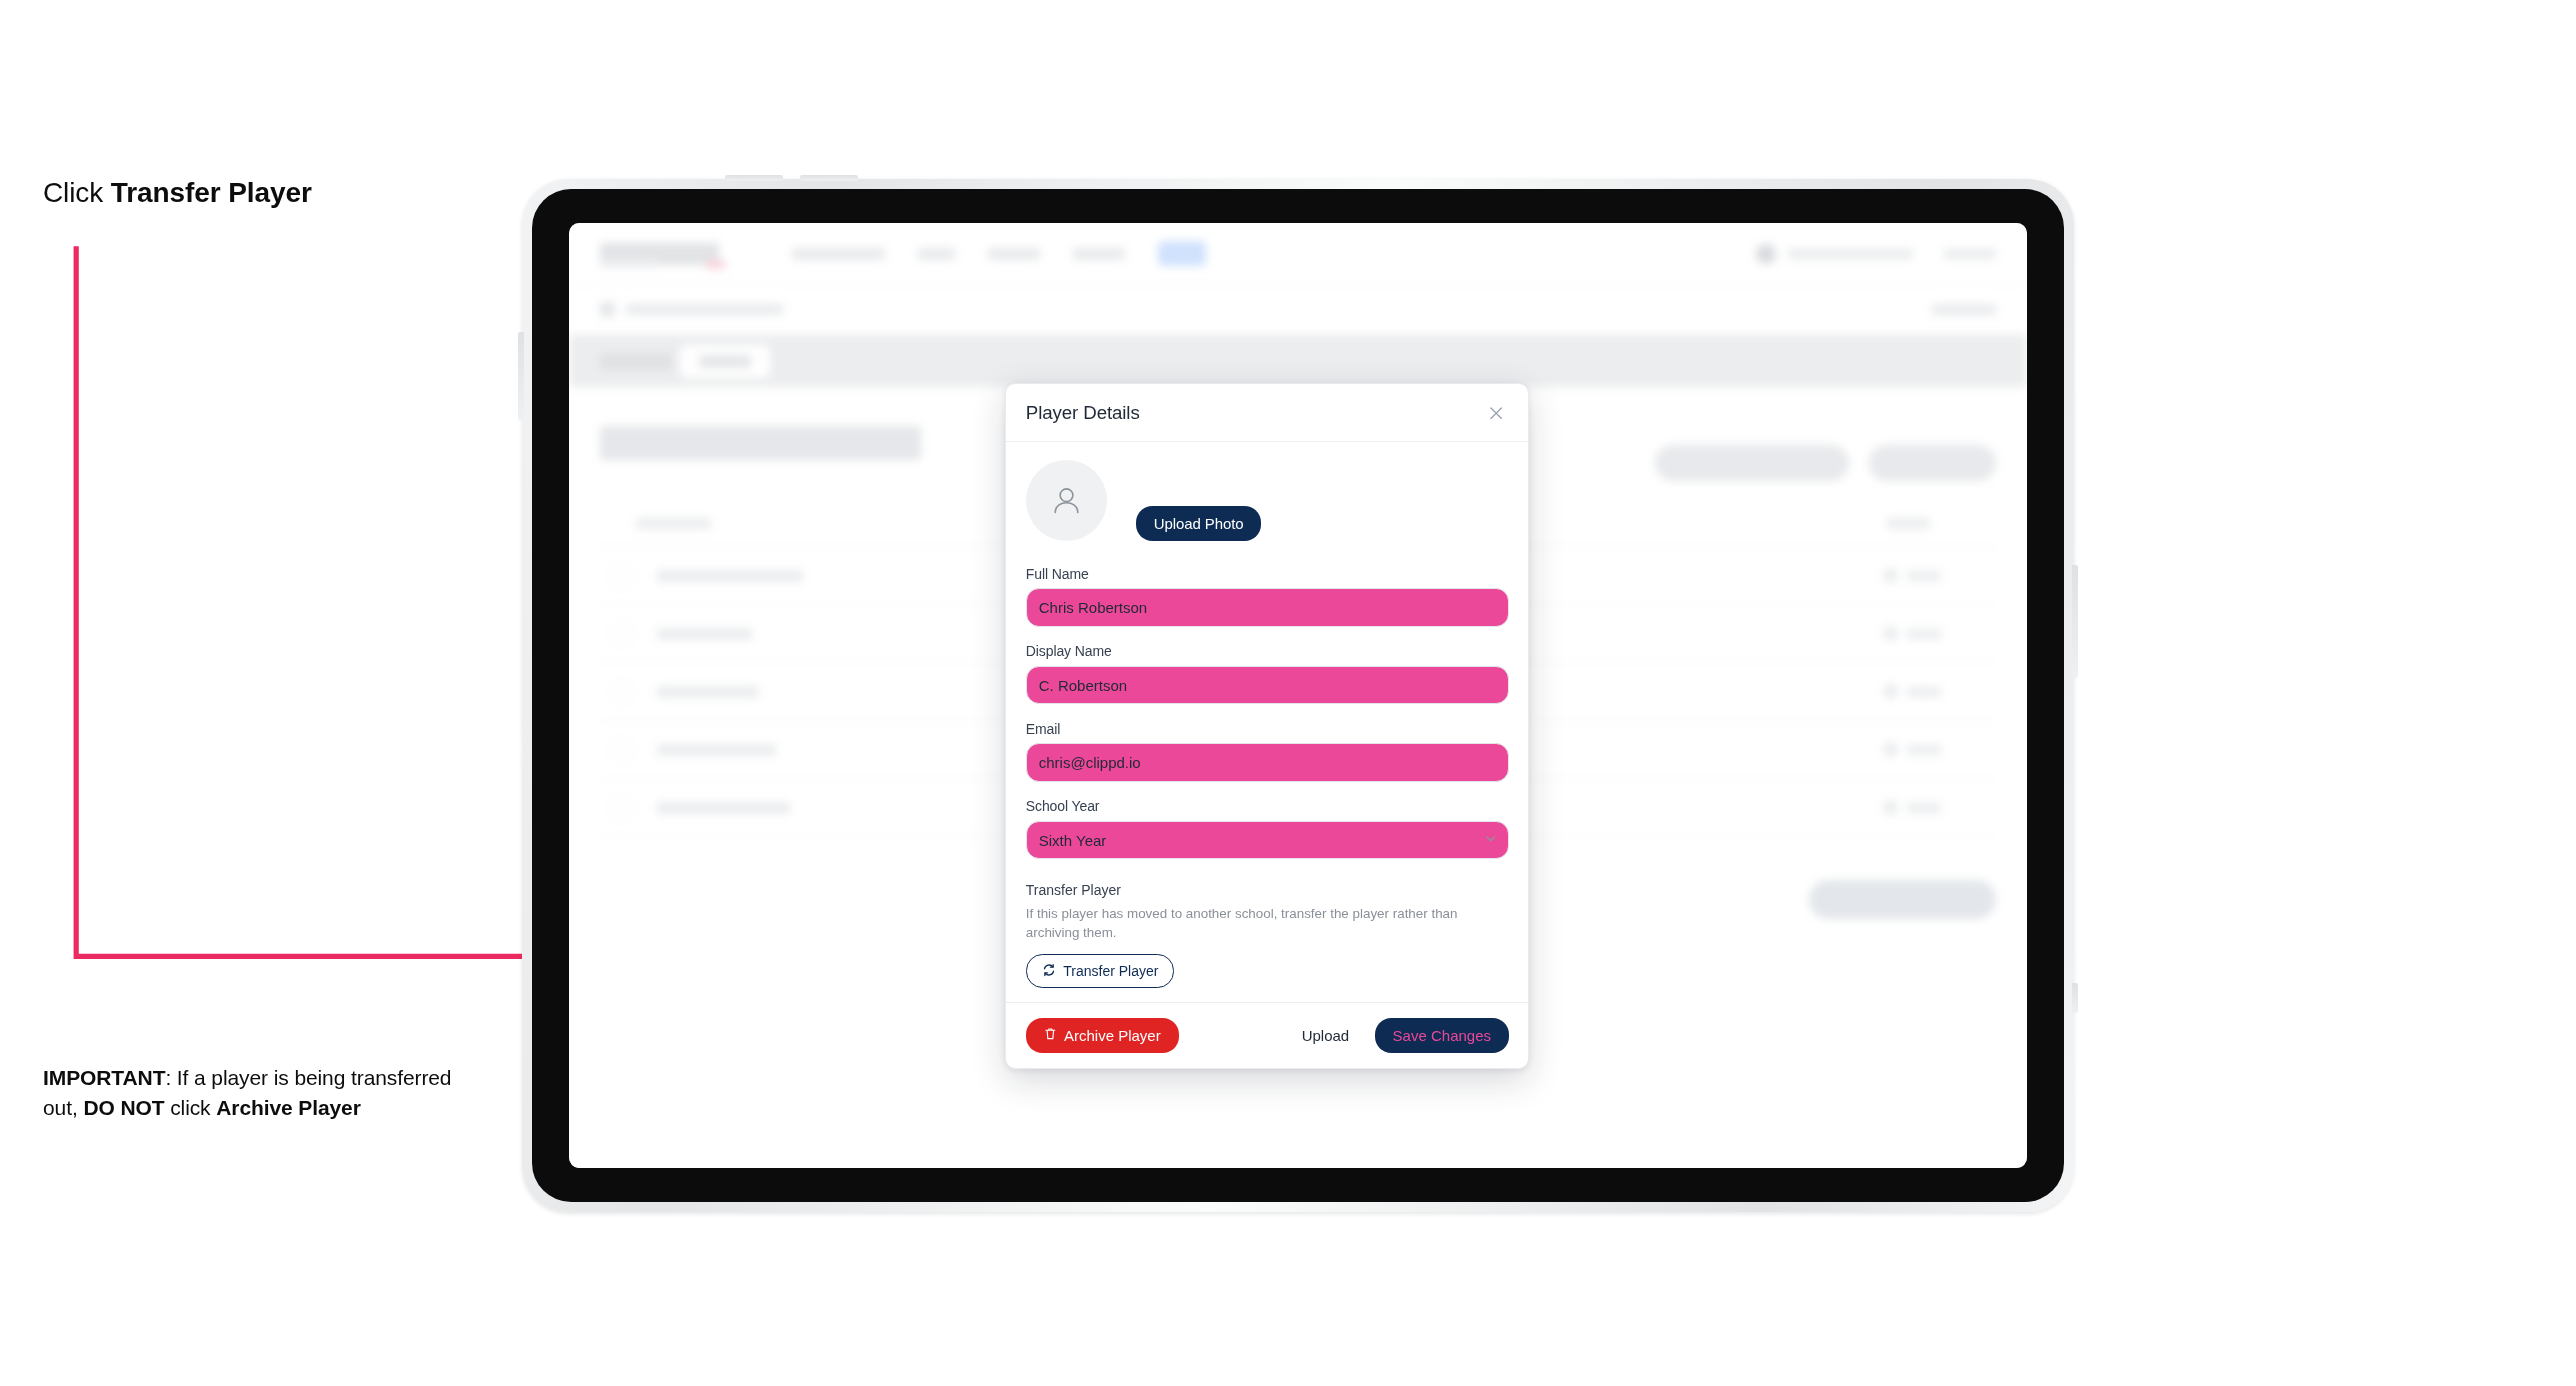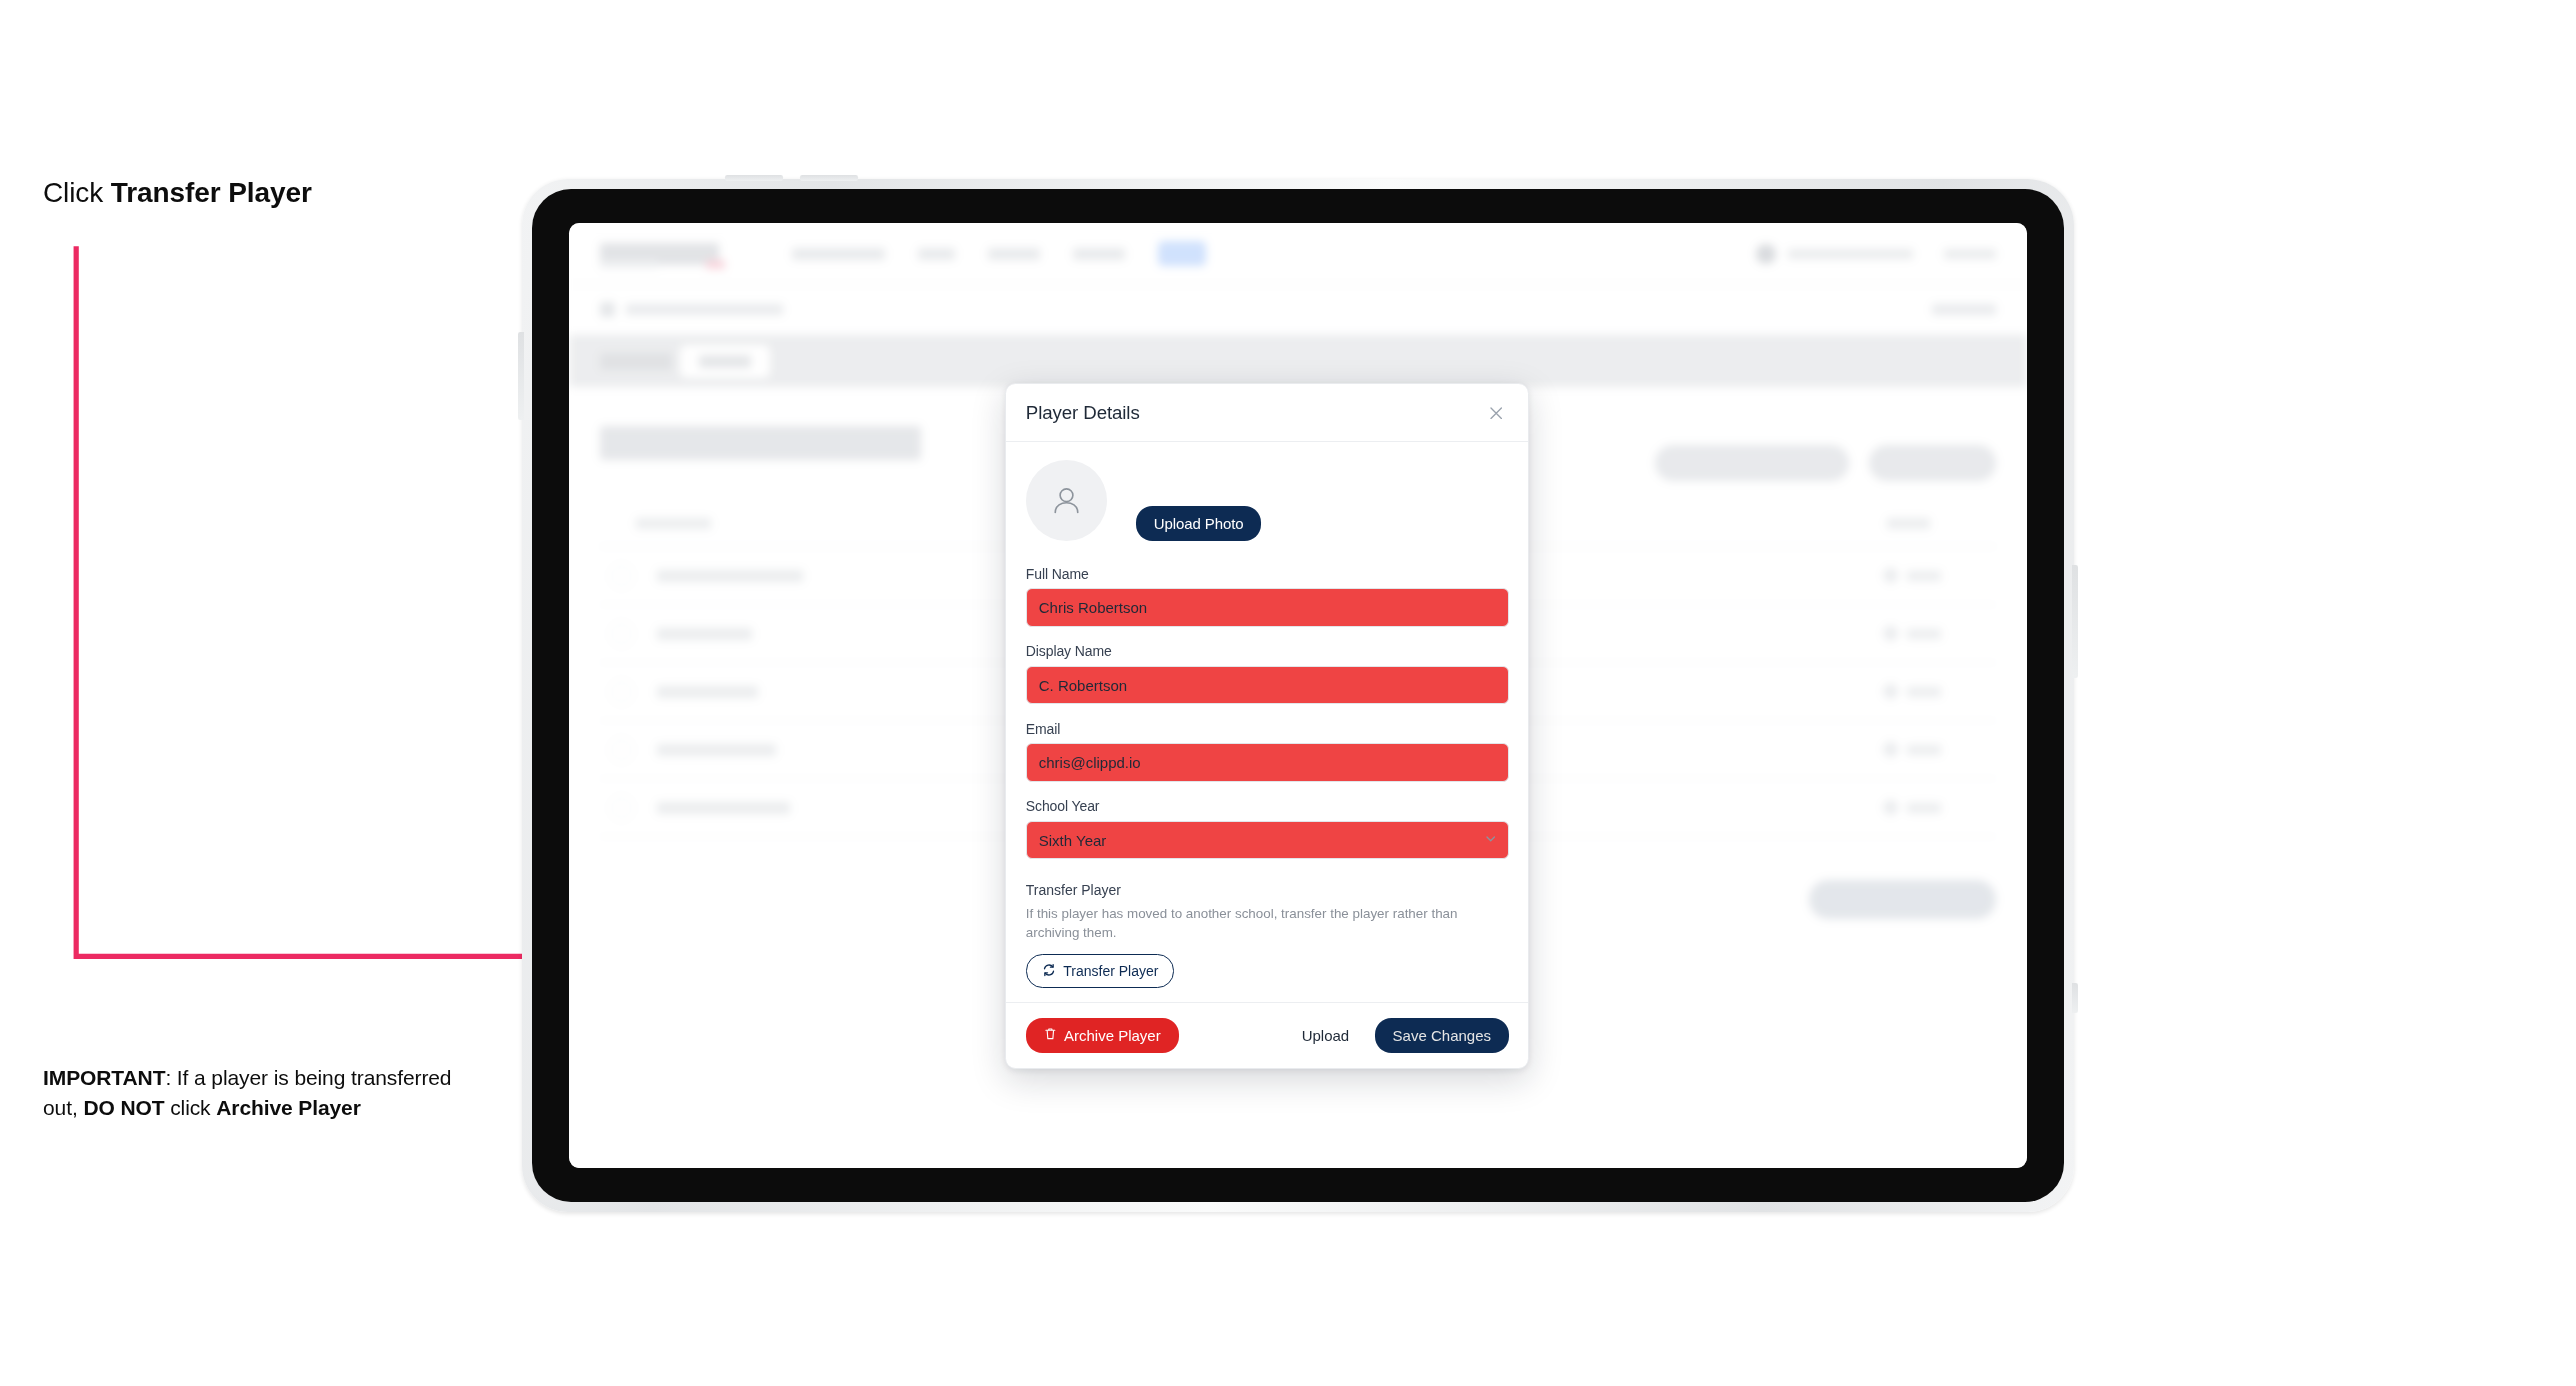--- a/index.html
+++ b/index.html
@@ -217,23 +217,23 @@
     padding: 9px 18px; font-size: 15px; font-family: "Liberation Sans", sans-serif;
     cursor: pointer; letter-spacing: -0.1px;
   }
 
   .field-group { margin-bottom: 16.4px; }
   .field-label {
     display: block; font-size: 14px; color: #374151; margin-bottom: 6.7px; letter-spacing: -0.1px;
   }
   .field-input {
     width: 100%; box-sizing: border-box;
-    border: 0.7px solid #e2e5e9; border-radius: 6px;
+    border: 0.7px solid #e2e5e9; border-radius: 13px;
     padding: 9.7px 12px; font-size: 15px; color: #1f2937;
-    font-family: "Liberation Sans", sans-serif; background: #ef4444;
+    font-family: "Liberation Sans", sans-serif; background: #ec4899;
     outline: none;
   }
   .select-wrap { position: relative; }
   .select-wrap .chev {
     position: absolute; right: 12px; top: 50%; transform: translateY(-50%);
     pointer-events: none; color: #8b939e;
   }
 
   #transfer-section { margin-top: 22.4px; }
   #transfer-heading { font-size: 14px; color: #374151; margin-bottom: 6px; }
@@ -257,21 +257,21 @@
     background: #e02424; color: #ffffff; border: none; border-radius: 16.4px;
     padding: 9px 18px; font-size: 15px; cursor: pointer;
     font-family: "Liberation Sans", sans-serif;
   }
   #footer-right { margin-left: auto; display: flex; align-items: center; gap: 19.4px; }
   #cancel-btn {
     background: none; border: none; font-size: 15px; color: #1f2937; cursor: pointer;
     font-family: "Liberation Sans", sans-serif;
   }
   #save-changes-btn {
-    background: #0d2b53; color: #e5e5e5; border: none; border-radius: 16.4px;
+    background: #0d2b53; color: #ec4899; border: none; border-radius: 16.4px;
     padding: 9px 18px; font-size: 15px; cursor: pointer;
     font-family: "Liberation Sans", sans-serif;
   }
 </style>
 </head>
 <body>
 
 <div class="callout" id="callout-top">
   <span>Click </span><b>Transfer Player</b>
 </div>

